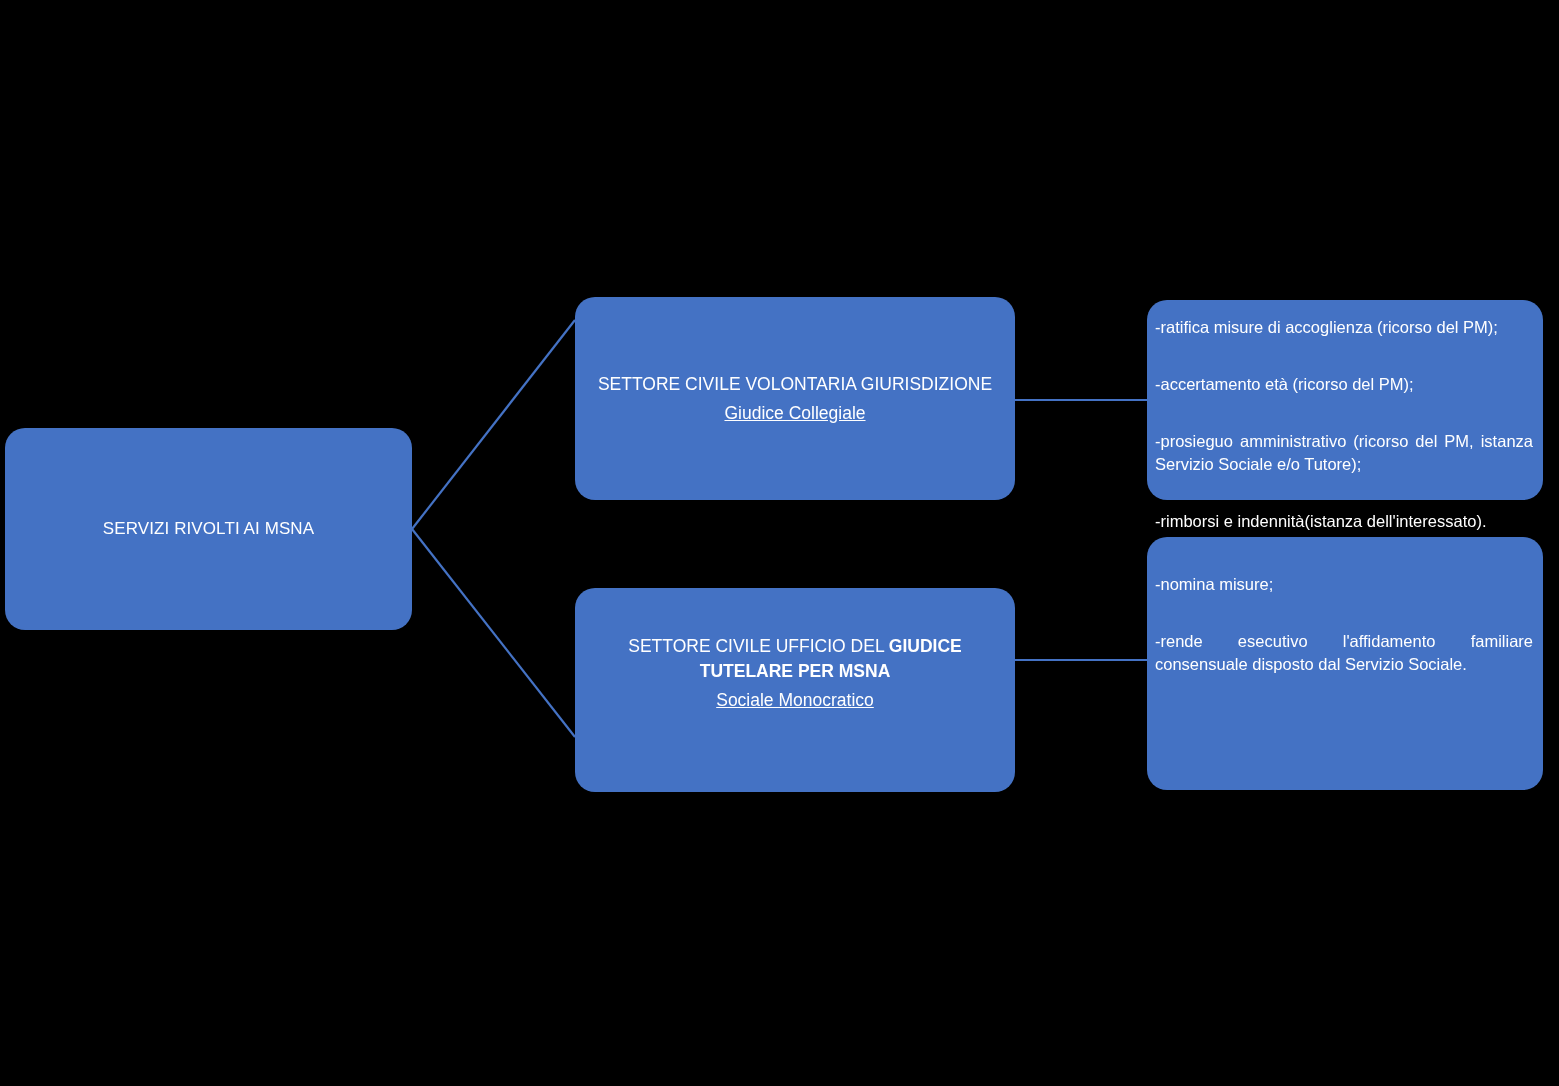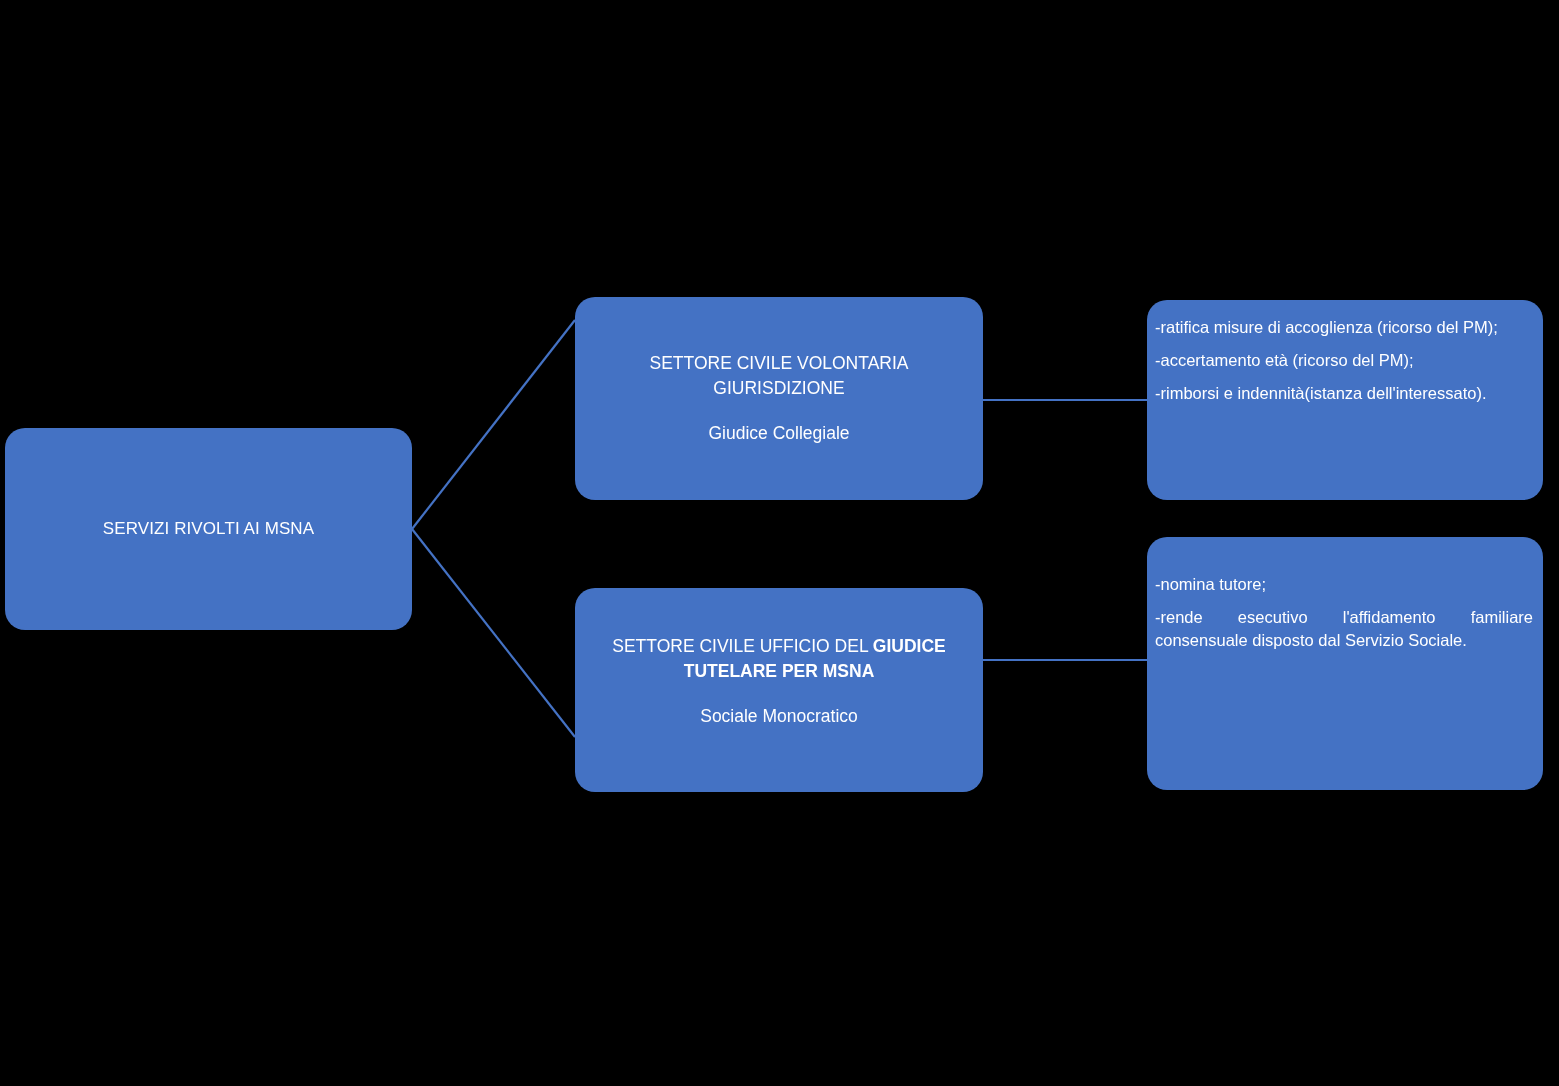--- a/index.html
+++ b/index.html
@@ -51,21 +51,21 @@
     text-align: center;
   }
   .node-root .line-main {
     font-size: 17px;
     letter-spacing: 0.1px;
   }
 
   
   .node-sector {
     left: 575px;
-    width: 408px;
+    width: 440px;
     align-items: center;
     text-align: center;
     padding: 0 14px;
   }
   .node-sector-top {
     top: 297px;
     height: 203px;
     justify-content: center;
   }
   .node-sector-bottom {
@@ -74,34 +74,36 @@
     justify-content: flex-start;
     padding-top: 46px;
   }
   .node-sector .line-main {
     font-size: 17.5px;
     line-height: 25px;
   }
   .node-sector .line-sub {
     font-size: 17.5px;
     line-height: 25px;
-    margin-top: 20px;
+    margin-top: 4px;
+    text-decoration: underline;
   }
   .node-sector .bold {
     font-weight: bold;
   }
 
   
   .node-detail {
     left: 1147px;
     width: 396px;
     padding: 0 10px 0 8px;
     justify-content: flex-start;
     text-align: justify;
     text-align-last: left;
+    gap: 24px;
   }
   .node-detail-top {
     top: 300px;
     height: 200px;
     padding-top: 16px;
   }
   .node-detail-bottom {
     top: 537px;
     height: 253px;
     padding-top: 36px;
@@ -144,21 +146,22 @@
   <div class="node node-sector node-sector-bottom">
     <div class="line-main">
       <span>SETTORE CIVILE UFFICIO DEL </span><span class="bold">GIUDICE TUTELARE PER MSNA</span>
     </div>
     <div class="line-sub">Sociale Monocratico</div>
   </div>
 
   <div class="node node-detail node-detail-top">
     <div class="item">-ratifica misure di accoglienza (ricorso del PM);</div>
     <div class="item">-accertamento età (ricorso del PM);</div>
+    <div class="item">-prosieguo amministrativo (ricorso del PM, istanza Servizio Sociale e/o Tutore);</div>
     <div class="item">-rimborsi e indennità(istanza dell'interessato).</div>
   </div>
 
   <div class="node node-detail node-detail-bottom">
-    <div class="item">-nomina tutore;</div>
+    <div class="item">-nomina misure;</div>
     <div class="item">-rende esecutivo l'affidamento familiare consensuale disposto dal Servizio Sociale.</div>
   </div>
 
 </div>
 
 </body></html>

